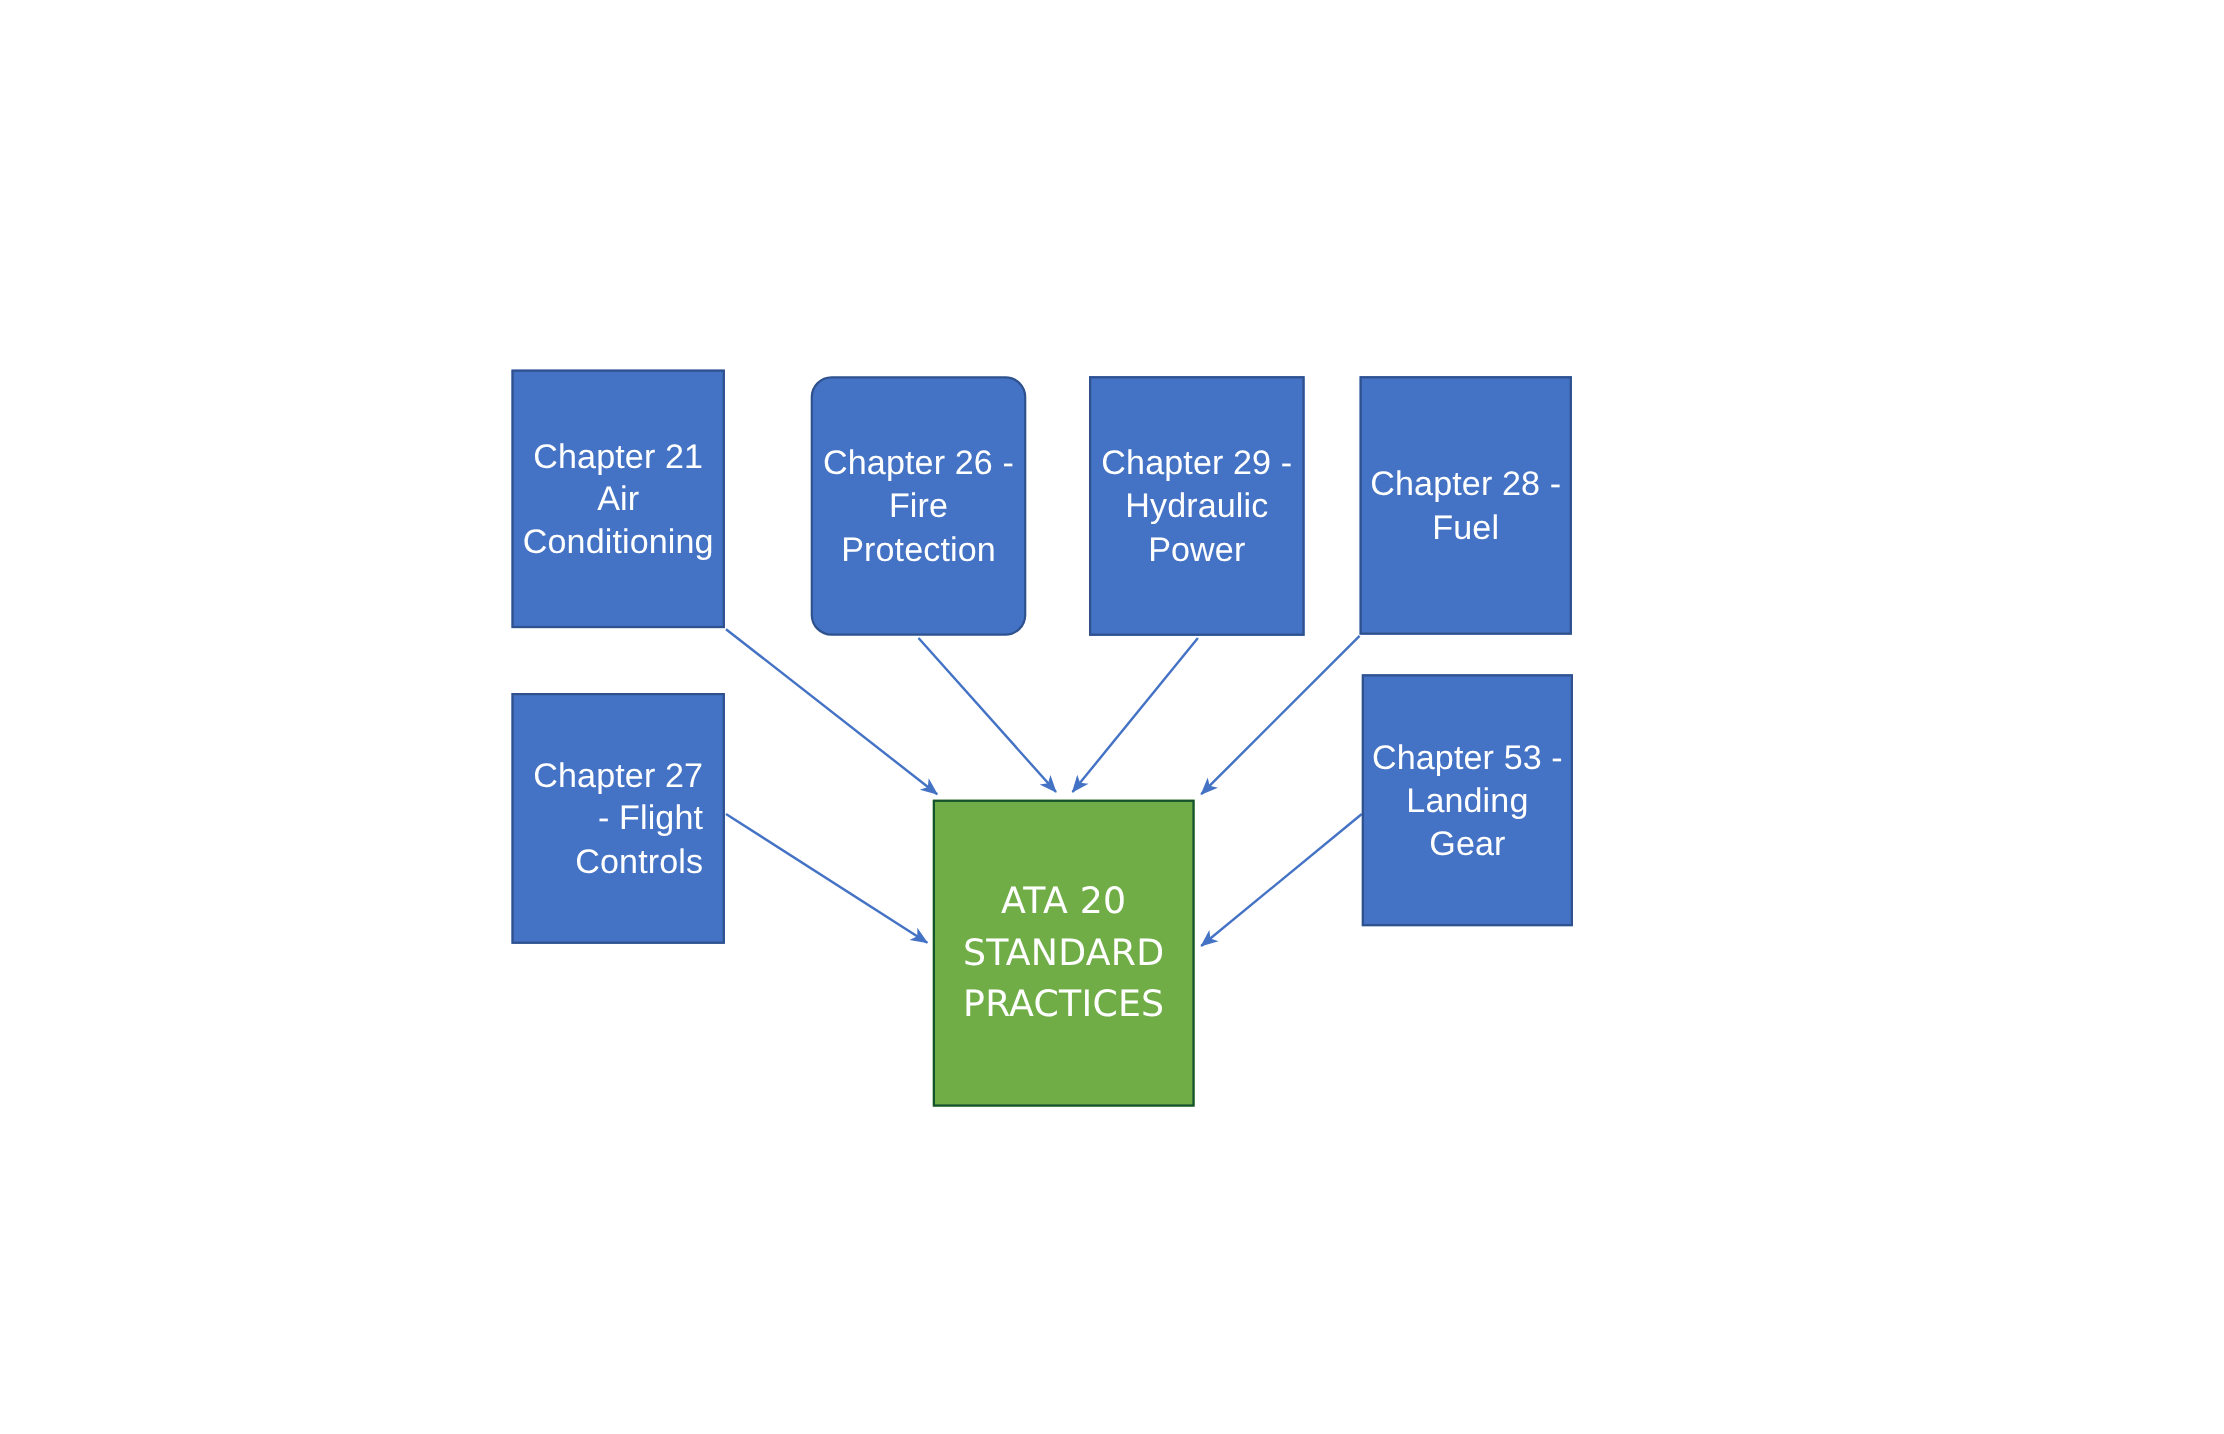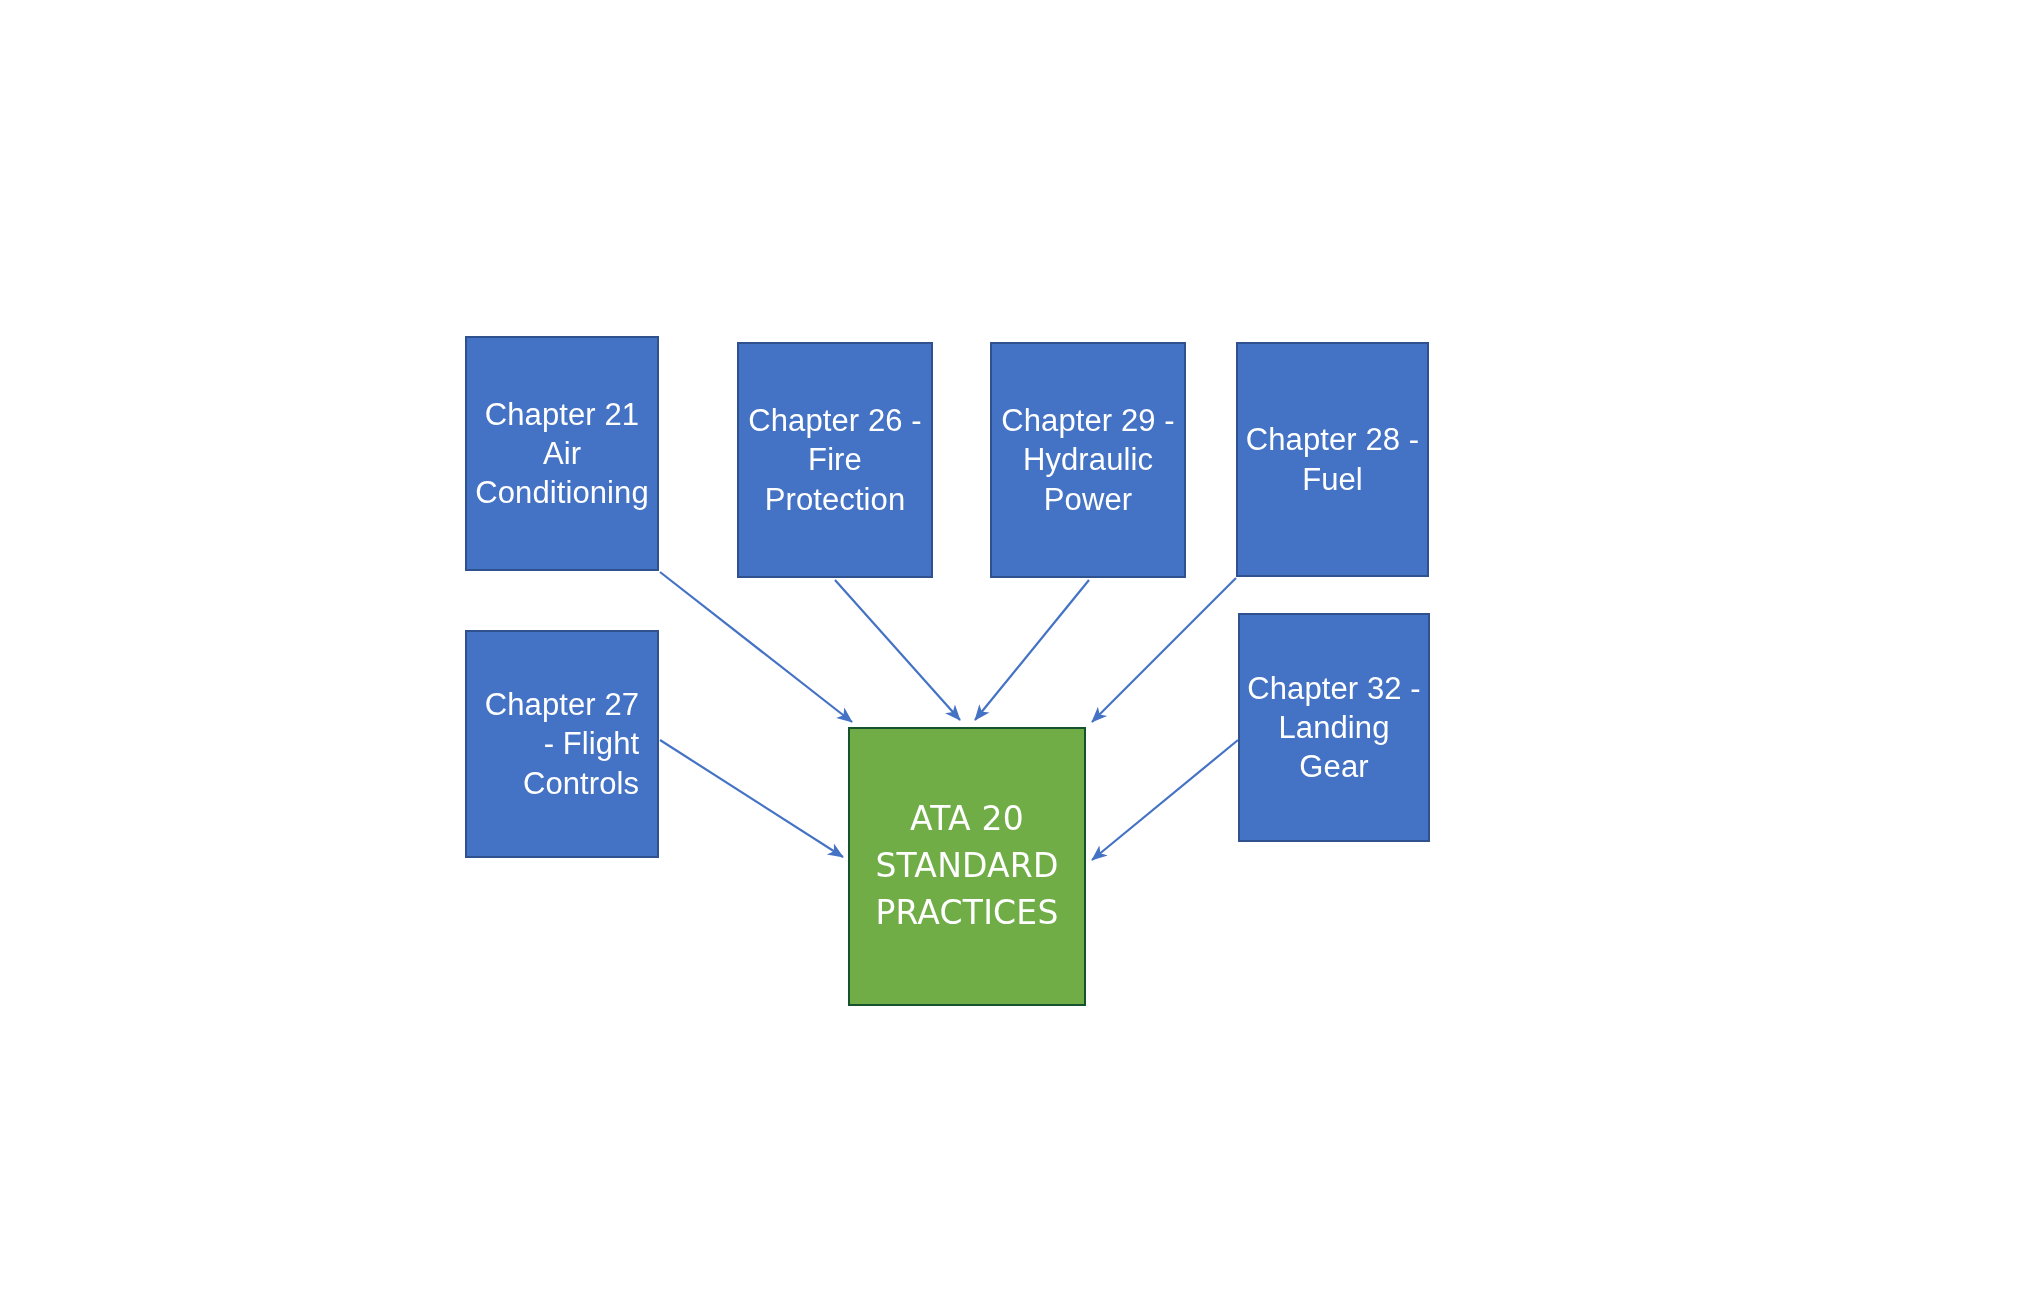--- a/index.html
+++ b/index.html
@@ -53,21 +53,21 @@
     letter-spacing: 0.2px;
   }
   .node .label {
     display: block;
     white-space: pre-line;
     padding: 0 6px;
   }
 
   
   #node-ch21 { left: 465px;  top: 336px; width: 194px; height: 235px; }
-  #node-ch26 { left: 737px;  top: 342px; width: 196px; height: 236px; }
+  #node-ch26 { left: 737px;  top: 342px; width: 196px; height: 236px; border-radius: 19px; }
   #node-ch29 { left: 990px;  top: 342px; width: 196px; height: 236px; }
   #node-ch28 { left: 1236px; top: 342px; width: 193px; height: 235px; }
   #node-ch27 { left: 465px;  top: 630px; width: 194px; height: 228px; text-align: right; }
   #node-ch32 { left: 1238px; top: 613px; width: 192px; height: 229px; }
   #node-ata20 { left: 848px; top: 727px; width: 238px; height: 279px; }
 </style>
 </head>
 <body>
 
 <div id="canvas">
@@ -115,21 +115,21 @@
 Fuel</span>
   </div>
 
   <div class="node source" id="node-ch27">
     <span class="label">Chapter 27
 - Flight
 Controls</span>
   </div>
 
   <div class="node source" id="node-ch32">
-    <span class="label">Chapter 32 -
+    <span class="label">Chapter 53 -
 Landing
 Gear</span>
   </div>
 
   <div class="node target" id="node-ata20">
     <span class="label">ATA 20
 STANDARD
 PRACTICES</span>
   </div>
 

